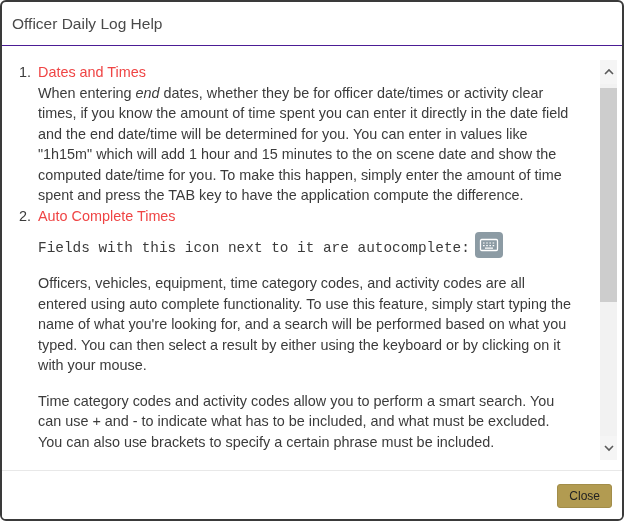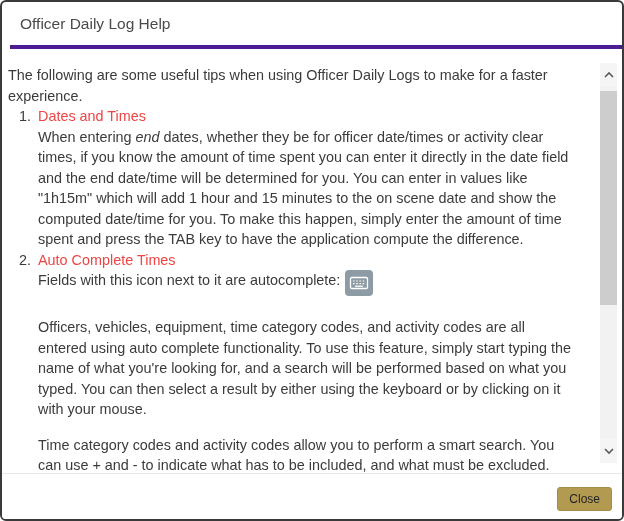--- a/index.html
+++ b/index.html
@@ -5,41 +5,41 @@
   html,body { margin:0; padding:0; background:#fff; }
   body { width:624px; height:521px; font-family:"Liberation Sans", sans-serif; }
 
   .dialog {
     box-sizing:border-box; width:624px; height:521px;
     border:2px solid #3a3a3a; border-radius:6px;
     background:#fff; position:relative; overflow:hidden;
   }
 
   .titlebar {
-    height:43px; border-bottom:4px solid #4c1d95;
-    display:flex; align-items:center; padding:0 10px;margin-left:8px;
+    height:43px; border-bottom:1px solid #4c1d95;
+    display:flex; align-items:center; padding:0 10px;
   }
   .title { font-size:15.5px; color:#4a4a4a; }
 
   .content-wrap { position:relative; height:424px; overflow:hidden; }
   .content-text {
     box-sizing:border-box; width:600px;
     padding:16px 26px 0 6px;
     font-size:14.4px; line-height:20.5px; color:#3b3b3b;
   }
   .content-text p { margin:0; }
 
   .list-item { display:flex; margin:0; }
   .num { flex:none; width:30px; text-align:right; padding-right:7px; box-sizing:border-box; color:#3b3b3b; }
   .item-body { flex:1; min-width:0; }
   .item-heading { font-weight:normal; color:#ef4444; }
 
   .para { margin-top:15px !important; }
 
-  .icon-line { height:32px; display:flex; align-items:flex-start; }
+  .icon-line { height:32px; display:flex; align-items:flex-end;font-family:Liberation Mono, monospace; }
   .ac-btn {
     display:inline-flex; align-items:center; justify-content:center;
     width:28px; height:26px; border-radius:4px; margin-left:5px; flex:none;
   }
 
   em { }
 
   
   .scrollbar {
     position:absolute; top:14px; right:5px; width:17px; height:400px;
@@ -67,21 +67,20 @@
 
 <div class="dialog">
 
   <div class="titlebar">
     <span class="title">Officer Daily Log Help</span>
   </div>
 
   <div class="content-wrap">
     <div class="content-text">
 
-      <p>The following are some useful tips when using Officer Daily Logs to make for a faster experience.</p>
 
       <div class="list-item">
         <div class="num">1.</div>
         <div class="item-body">
           <div class="item-heading">Dates and Times</div>
           <p><span>When entering </span><em>end</em><span> dates, whether they be for officer date/times or activity clear times, if you know the amount of time spent you can enter it directly in the date field and the end date/time will be determined for you. You can enter in values like "1h15m" which will add 1 hour and 15 minutes to the on scene date and show the computed date/time for you. To make this happen, simply enter the amount of time spent and press the TAB key to have the application compute the difference.</span></p>
         </div>
       </div>
 
       <div class="list-item">

